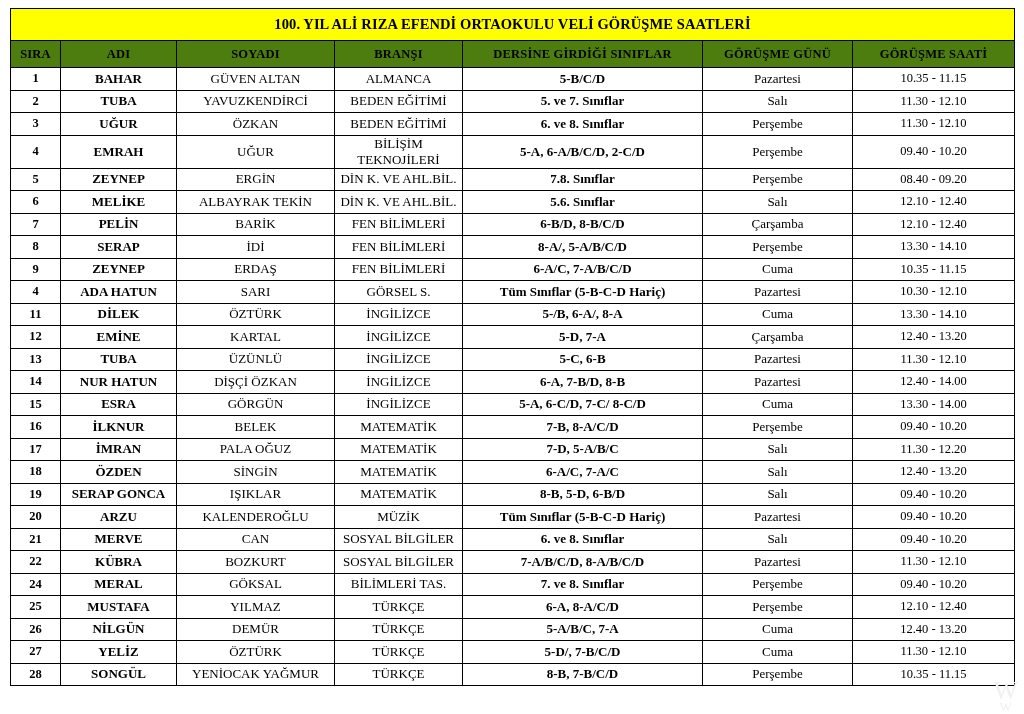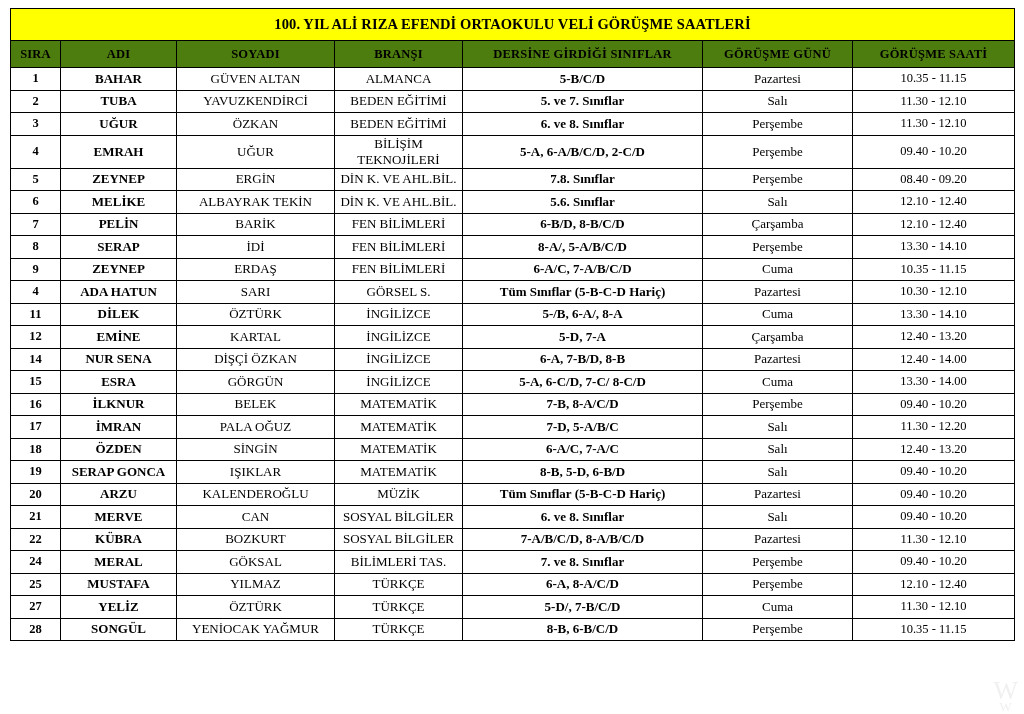--- a/index.html
+++ b/index.html
@@ -214,22 +214,31 @@
         <tr>
           <td class="cell c-sira">12</td>
           <td class="cell c-ad">EMİNE</td>
           <td class="cell c-soyad">KARTAL</td>
           <td class="cell c-brans">İNGİLİZCE</td>
           <td class="cell c-sinif">5-D, 7-A</td>
           <td class="cell c-gun">Çarşamba</td>
           <td class="cell c-saat">12.40 - 13.20</td>
         </tr>
         <tr>
+          <td class="cell c-sira">13</td>
+          <td class="cell c-ad">TUBA</td>
+          <td class="cell c-soyad">ÜZÜNLÜ</td>
+          <td class="cell c-brans">İNGİLİZCE</td>
+          <td class="cell c-sinif">5-C, 6-B</td>
+          <td class="cell c-gun">Pazartesi</td>
+          <td class="cell c-saat">11.30 - 12.10</td>
+        </tr>
+        <tr>
           <td class="cell c-sira">14</td>
-          <td class="cell c-ad">NUR SENA</td>
+          <td class="cell c-ad">NUR HATUN</td>
           <td class="cell c-soyad">DİŞÇİ ÖZKAN</td>
           <td class="cell c-brans">İNGİLİZCE</td>
           <td class="cell c-sinif">6-A, 7-B/D, 8-B</td>
           <td class="cell c-gun">Pazartesi</td>
           <td class="cell c-saat">12.40 - 14.00</td>
         </tr>
         <tr>
           <td class="cell c-sira">15</td>
           <td class="cell c-ad">ESRA</td>
           <td class="cell c-soyad">GÖRGÜN</td>
@@ -313,33 +322,42 @@
         <tr>
           <td class="cell c-sira">25</td>
           <td class="cell c-ad">MUSTAFA</td>
           <td class="cell c-soyad">YILMAZ</td>
           <td class="cell c-brans">TÜRKÇE</td>
           <td class="cell c-sinif">6-A, 8-A/C/D</td>
           <td class="cell c-gun">Perşembe</td>
           <td class="cell c-saat">12.10 - 12.40</td>
         </tr>
         <tr>
+          <td class="cell c-sira">26</td>
+          <td class="cell c-ad">NİLGÜN</td>
+          <td class="cell c-soyad">DEMÜR</td>
+          <td class="cell c-brans">TÜRKÇE</td>
+          <td class="cell c-sinif">5-A/B/C, 7-A</td>
+          <td class="cell c-gun">Cuma</td>
+          <td class="cell c-saat">12.40 - 13.20</td>
+        </tr>
+        <tr>
           <td class="cell c-sira">27</td>
           <td class="cell c-ad">YELİZ</td>
           <td class="cell c-soyad">ÖZTÜRK</td>
           <td class="cell c-brans">TÜRKÇE</td>
           <td class="cell c-sinif">5-D/, 7-B/C/D</td>
           <td class="cell c-gun">Cuma</td>
           <td class="cell c-saat">11.30 - 12.10</td>
         </tr>
         <tr>
           <td class="cell c-sira">28</td>
           <td class="cell c-ad">SONGÜL</td>
           <td class="cell c-soyad">YENİOCAK YAĞMUR</td>
           <td class="cell c-brans">TÜRKÇE</td>
-          <td class="cell c-sinif">8-B, 6-B/C/D</td>
+          <td class="cell c-sinif">8-B, 7-B/C/D</td>
           <td class="cell c-gun">Perşembe</td>
           <td class="cell c-saat">10.35 - 11.15</td>
         </tr>
       </tbody>
   </table>
   <div class="watermark">W<span>W</span></div>
 </div>
 
 </body></html>

